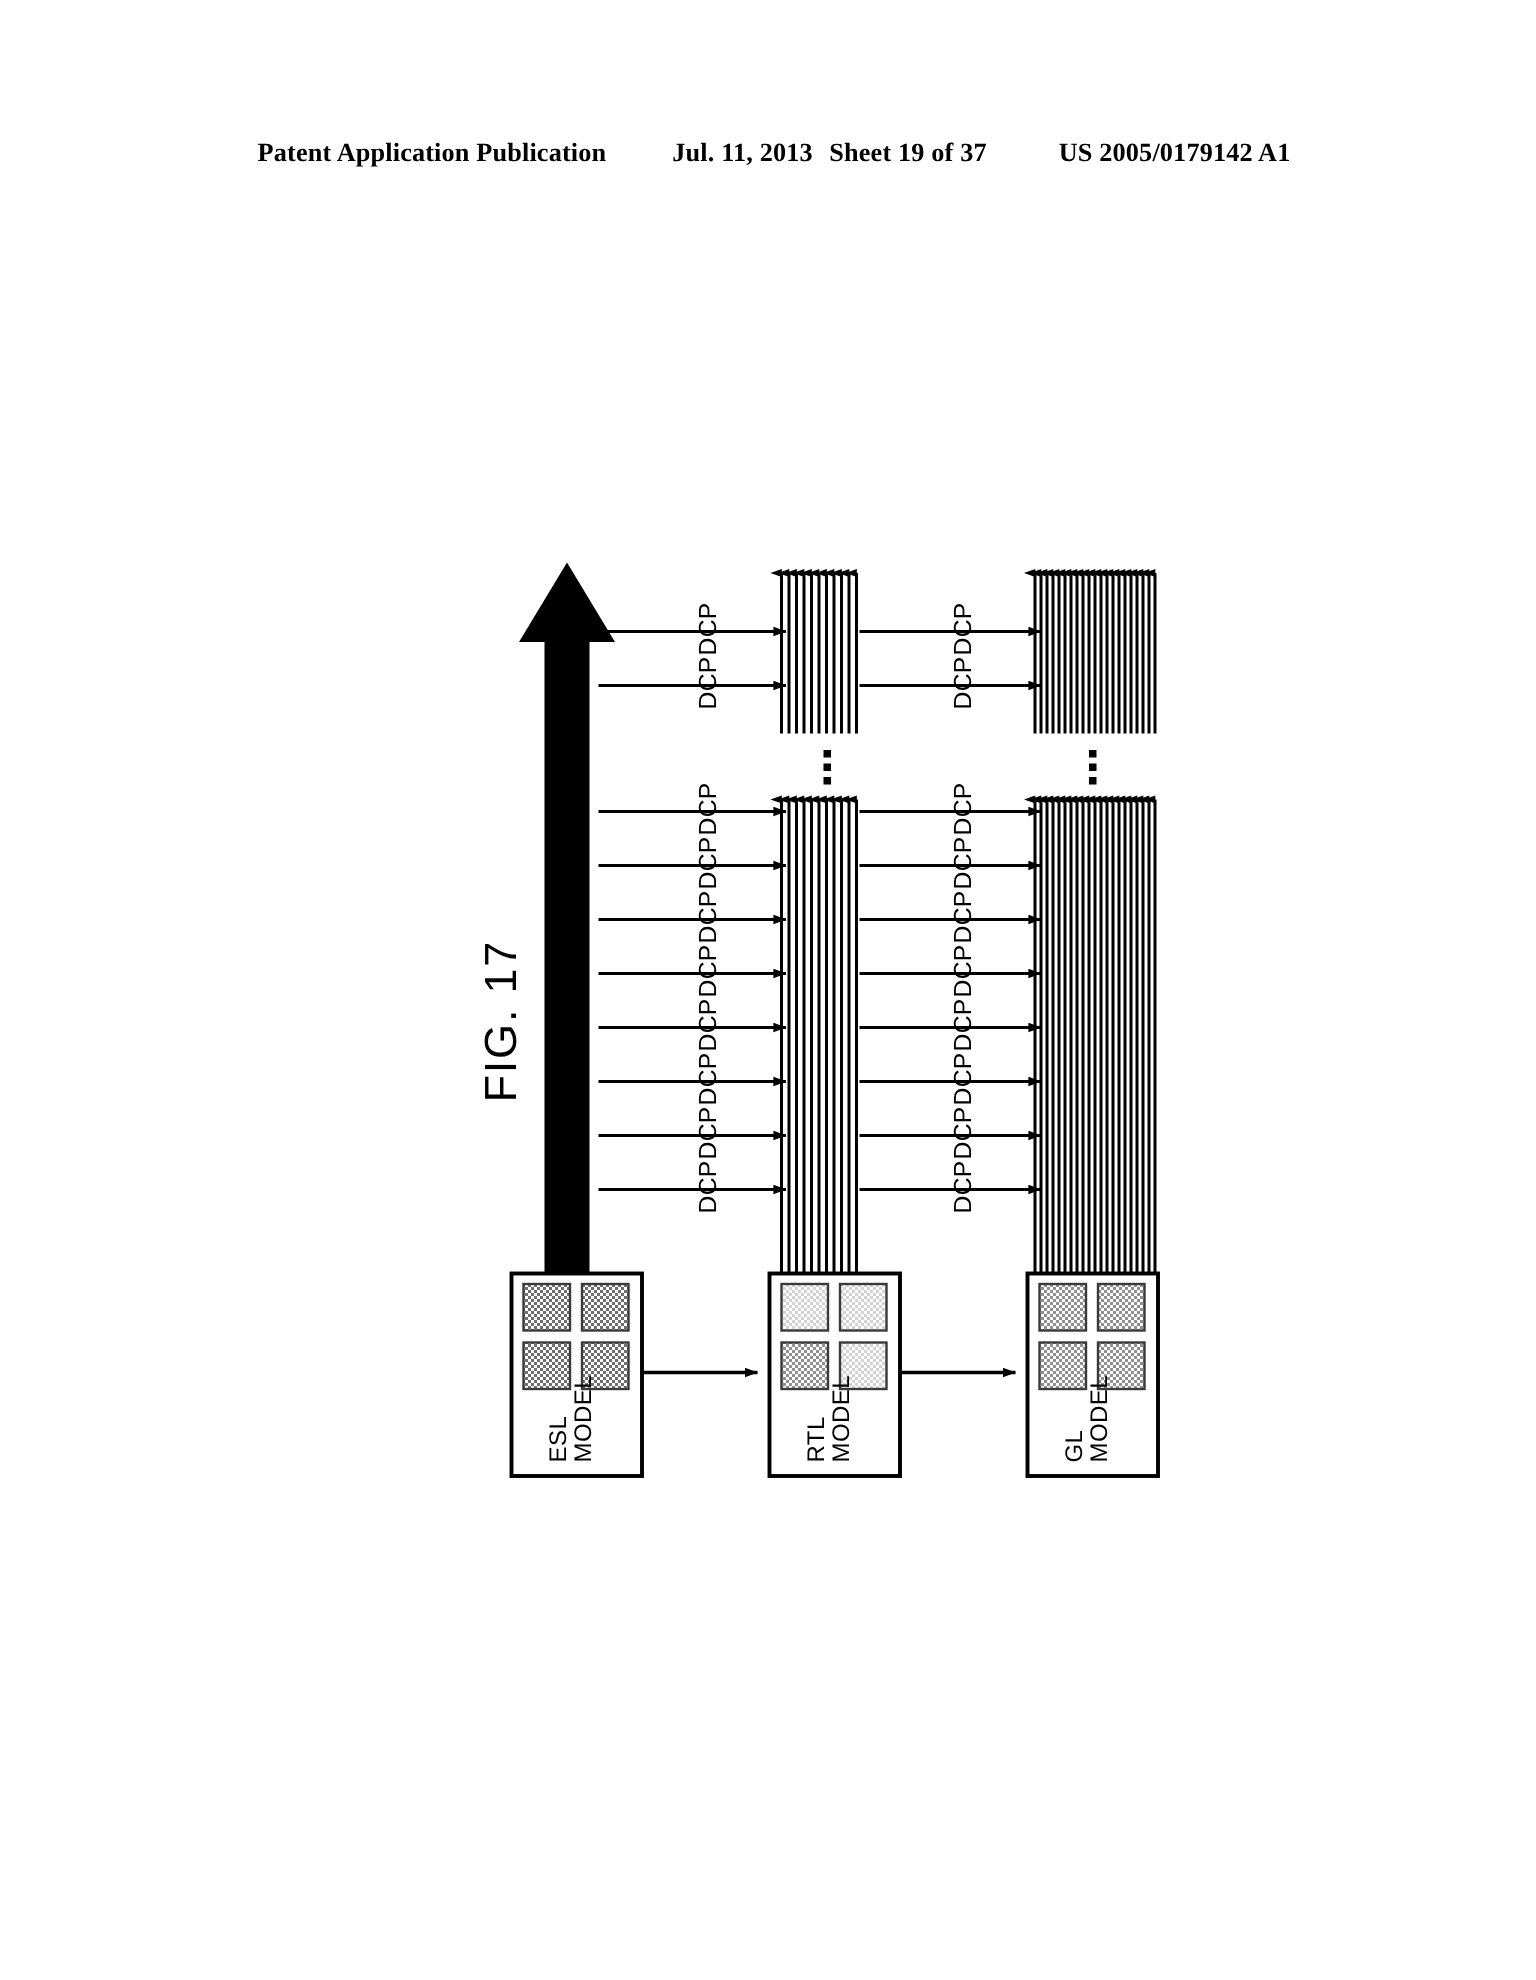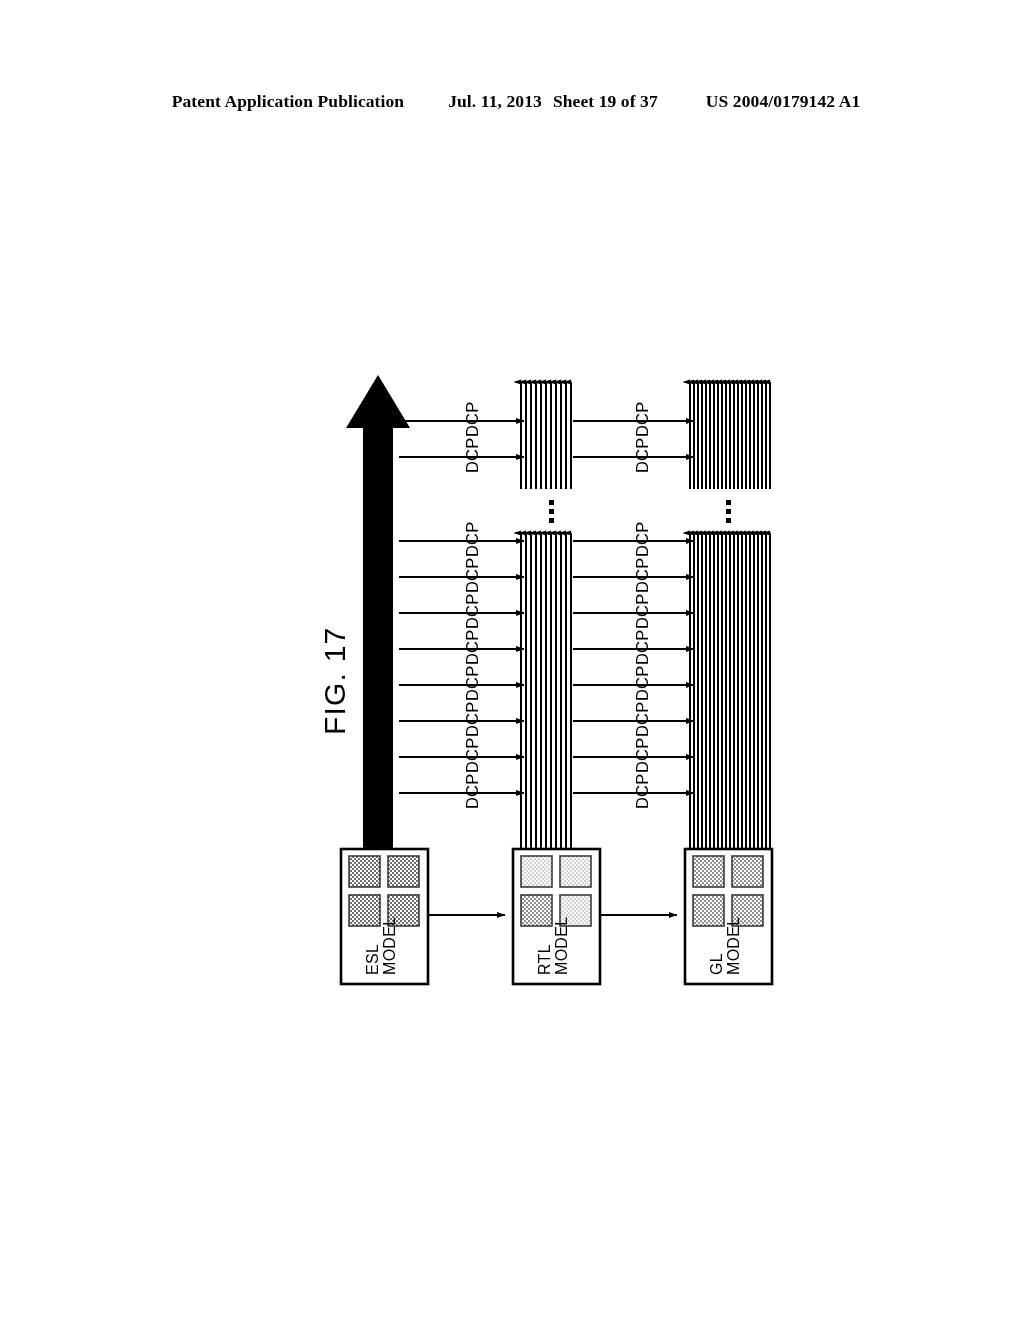--- a/index.html
+++ b/index.html
@@ -86,21 +86,21 @@
   }
   .model-label span { display: block; }
 </style>
 </head>
 <body>
 
 <div id="page-header">
   <span class="hdr-pub">Patent Application Publication</span>
   <span class="hdr-date">Jul. 11, 2013</span>
   <span class="hdr-sheet">Sheet 19 of 37</span>
-  <span class="hdr-num">US 2004/0179142 A1</span>
+  <span class="hdr-num">US 2005/0179142 A1</span>
 </div>
 
 <div id="figure">
 
   <svg width="1024" height="1320" viewBox="0 0 1024 1320">
     <defs>
       <marker id="ar-r" markerWidth="9" markerHeight="9" refX="8.4" refY="3.2" orient="auto" markerUnits="userSpaceOnUse">
         <path d="M0,0 L8.6,3.2 L0,6.4 z" fill="#000"></path>
       </marker>
       <marker id="ar-u" markerWidth="8" markerHeight="8" refX="2.6" refY="7.4" orient="auto" markerUnits="userSpaceOnUse">

